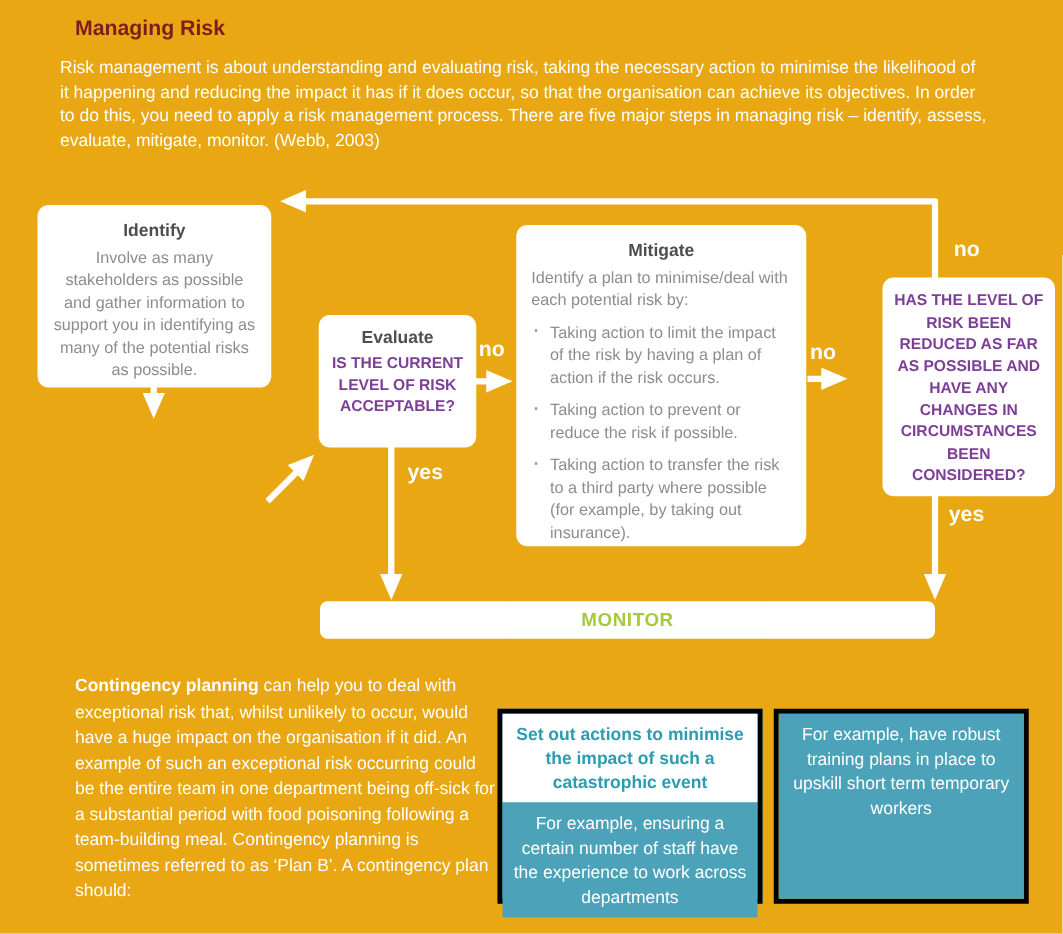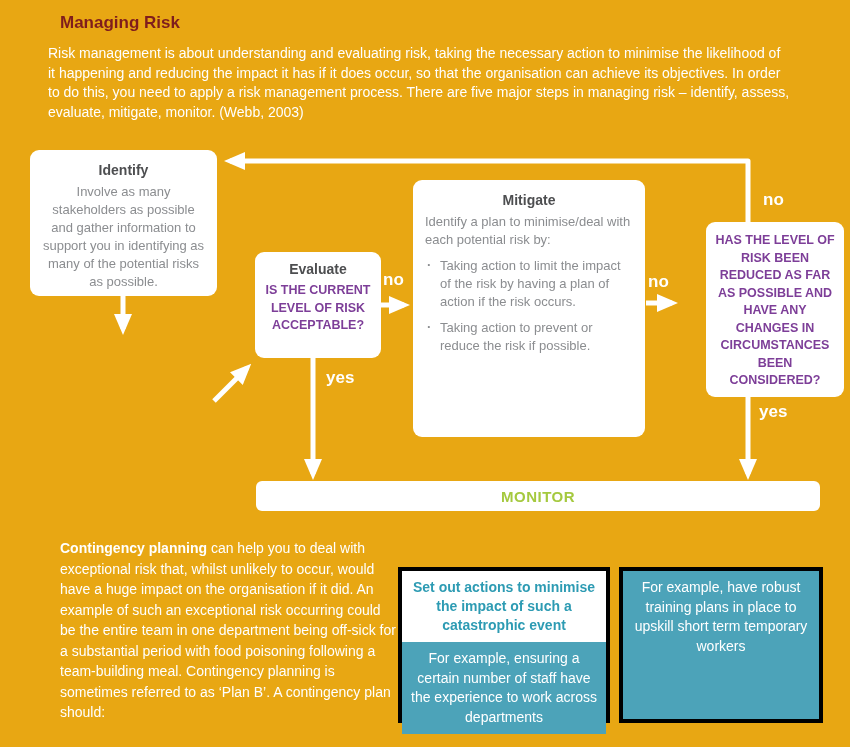--- a/index.html
+++ b/index.html
@@ -25,21 +25,21 @@
   .fbox {
     position: absolute; background: #ffffff; border-radius: 9px;
     color: #8B8D90;
   }
   .box-title {
     font-size: 14px; font-weight: bold; color: #4D4E50;
     text-align: center; margin-bottom: 5px;
   }
   .box-body { font-size: 13px; line-height: 18px; text-align: center; }
 
-  .box-identify { left: 30px; top: 150px; width: 187px; height: 146px; padding: 12px 10px; }
+  .box-identify { left: 30px; top: 164px; width: 187px; height: 146px; padding: 12px 10px; }
   .box-assess   { left: 30px; top: 337px; width: 187px; height: 144px; padding: 12px 10px; }
   .box-evaluate { left: 255px; top: 252px; width: 126px; height: 106px; padding: 9px 5px; }
   .box-mitigate { left: 413px; top: 180px; width: 232px; height: 257px; padding: 12px 12px; }
   .box-review   { left: 706px; top: 222px; width: 138px; height: 175px; padding: 8px 6px;
                   display: flex; flex-direction: column; justify-content: center; }
 
   .purple-q {
     font-size: 12.5px; font-weight: bold; color: #7D3E98;
     text-align: center; line-height: 17.5px; margin-top: 3px;
   }
@@ -49,21 +49,21 @@
   .bullets li { position: relative; padding-left: 15px; margin-top: 8px; }
   .bullets li::before {
     content: "\00B7"; position: absolute; left: 2px; top: -1px;
     font-weight: bold; color: #8B8D90;
   }
 
   .flow-label {
     position: absolute; color: #ffffff; font-weight: bold; font-size: 17px;
   }
   .monitor-bar {
-    position: absolute; left: 256px; top: 481px; width: 564px; height: 30px;
+    position: absolute; left: 256px; top: 481px; width: 492px; height: 30px;
     background: #ffffff; border-radius: 6px;
     display: flex; align-items: center; justify-content: center;
   }
   .monitor-label {
     color: #A5C93F; font-weight: bold; font-size: 15px; letter-spacing: 0.5px;
   }
 
   .contingency {
     position: absolute; left: 60px; top: 538px; width: 338px;
     color: #ffffff; font-size: 14px; line-height: 20.5px;
@@ -120,20 +120,21 @@
     <div class="purple-q">IS THE CURRENT LEVEL OF RISK ACCEPTABLE?</div>
   </div>
 
   <div class="fbox box-mitigate">
     <div class="box-title">Mitigate</div>
     <div class="box-body">
       <div class="mitigate-intro">Identify a plan to minimise/deal with each potential risk by:</div>
       <ul class="bullets">
         <li>Taking action to limit the impact of the risk by having a plan of action if the risk occurs.</li>
         <li>Taking action to prevent or reduce the risk if possible.</li>
+        <li>Taking action to transfer the risk to a third party where possible (for example, by taking out insurance).</li>
       </ul>
     </div>
   </div>
 
   <div class="fbox box-review">
     <div class="purple-q">HAS THE LEVEL OF RISK BEEN REDUCED AS FAR AS POSSIBLE AND HAVE ANY CHANGES IN CIRCUMSTANCES BEEN CONSIDERED?</div>
   </div>
 
   <div class="flow-label" style="left:383px; top:270px;">no</div>
   <div class="flow-label" style="left:326px; top:368px;">yes</div>

